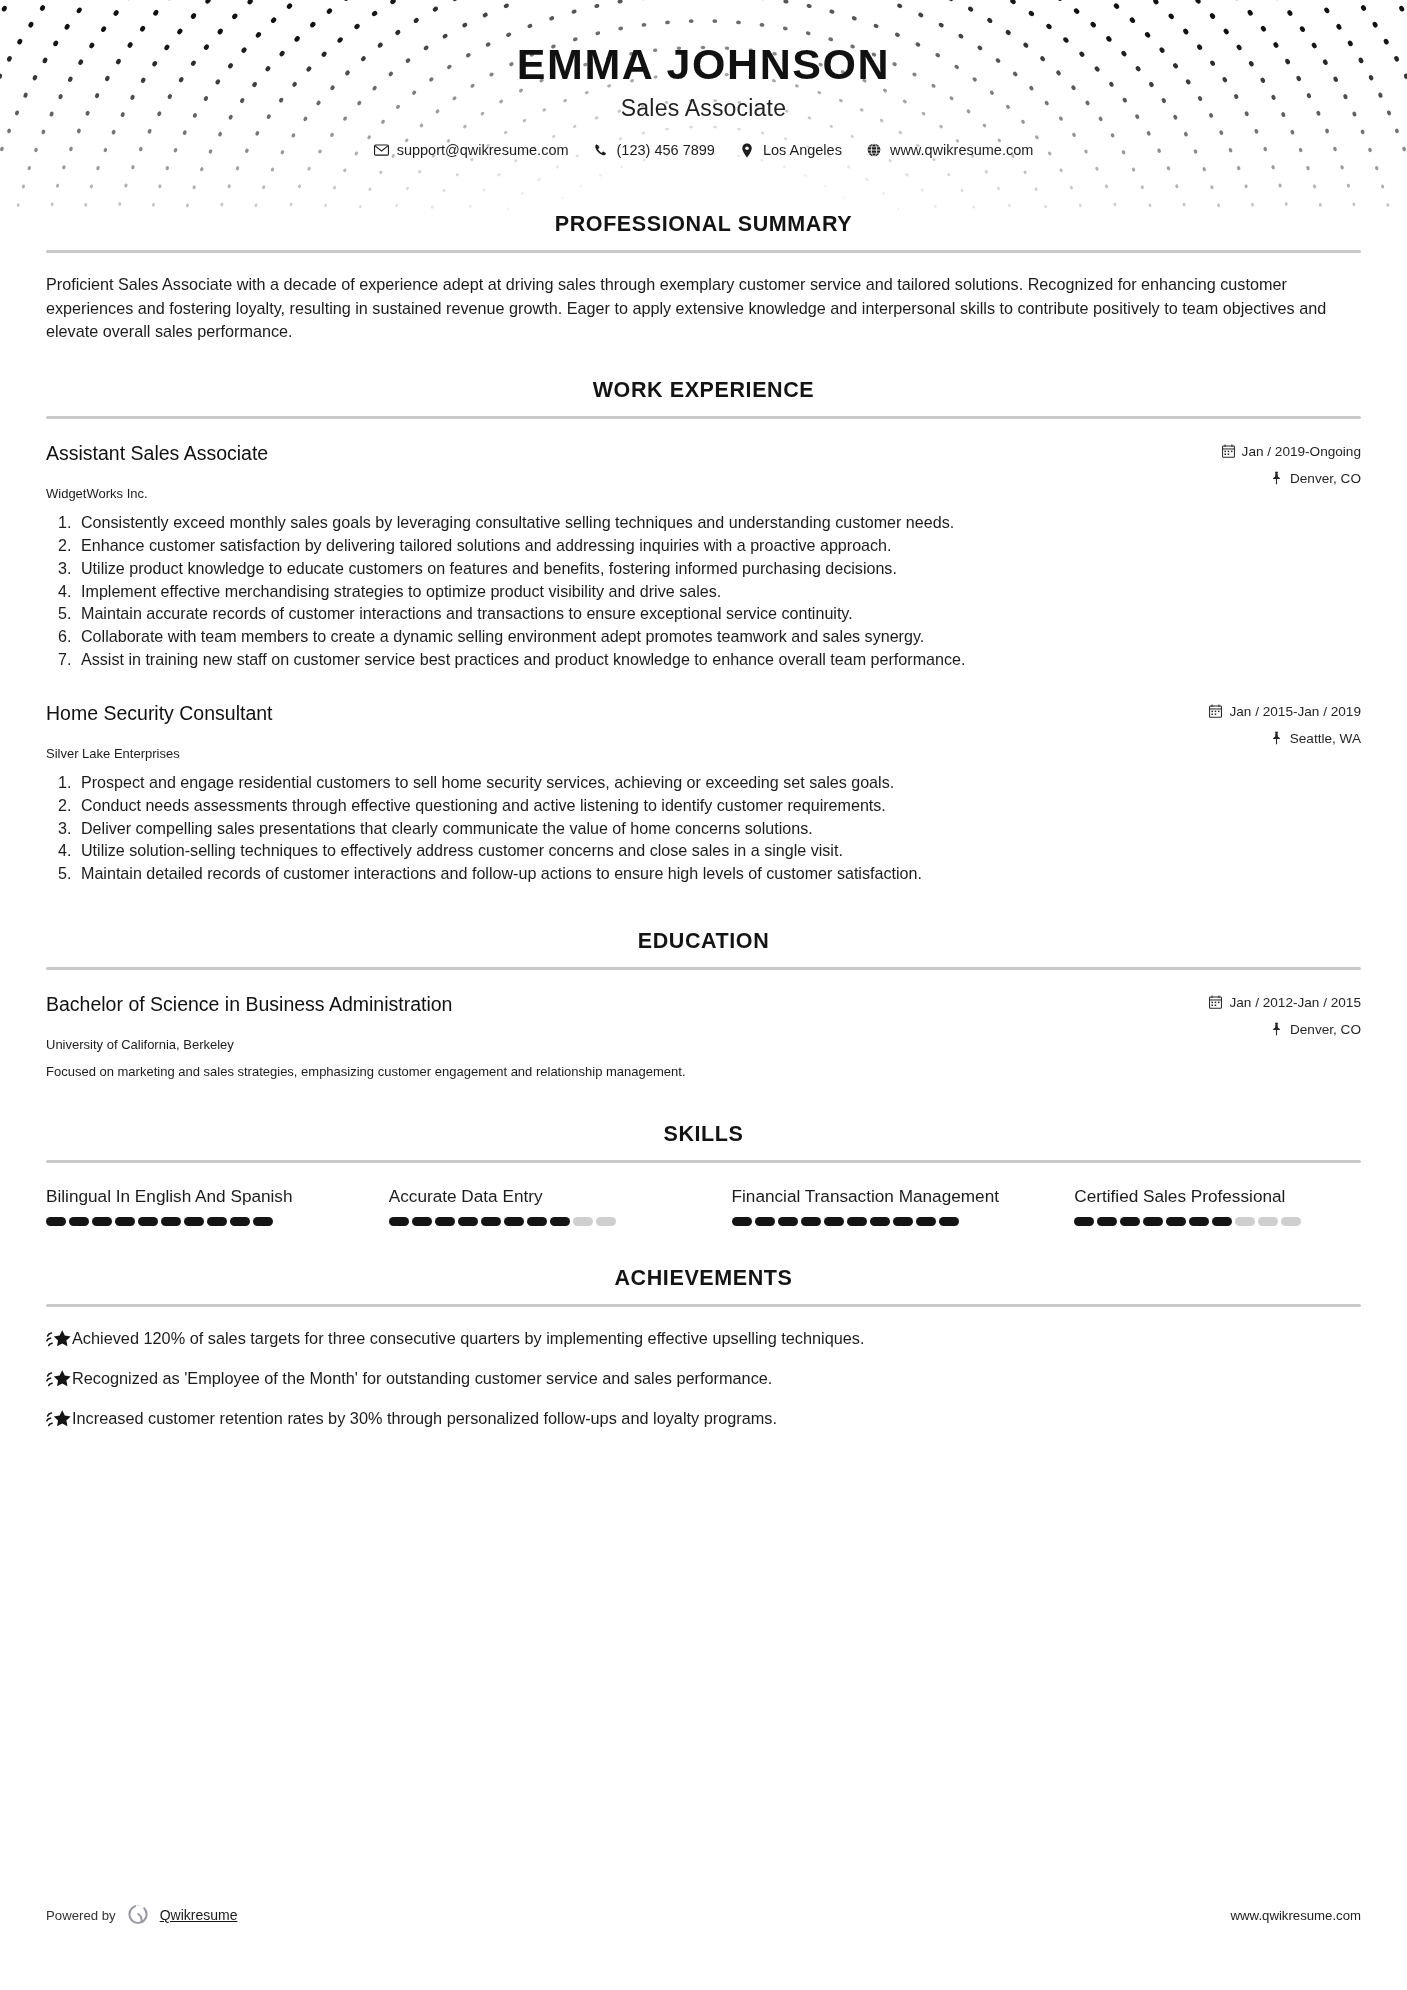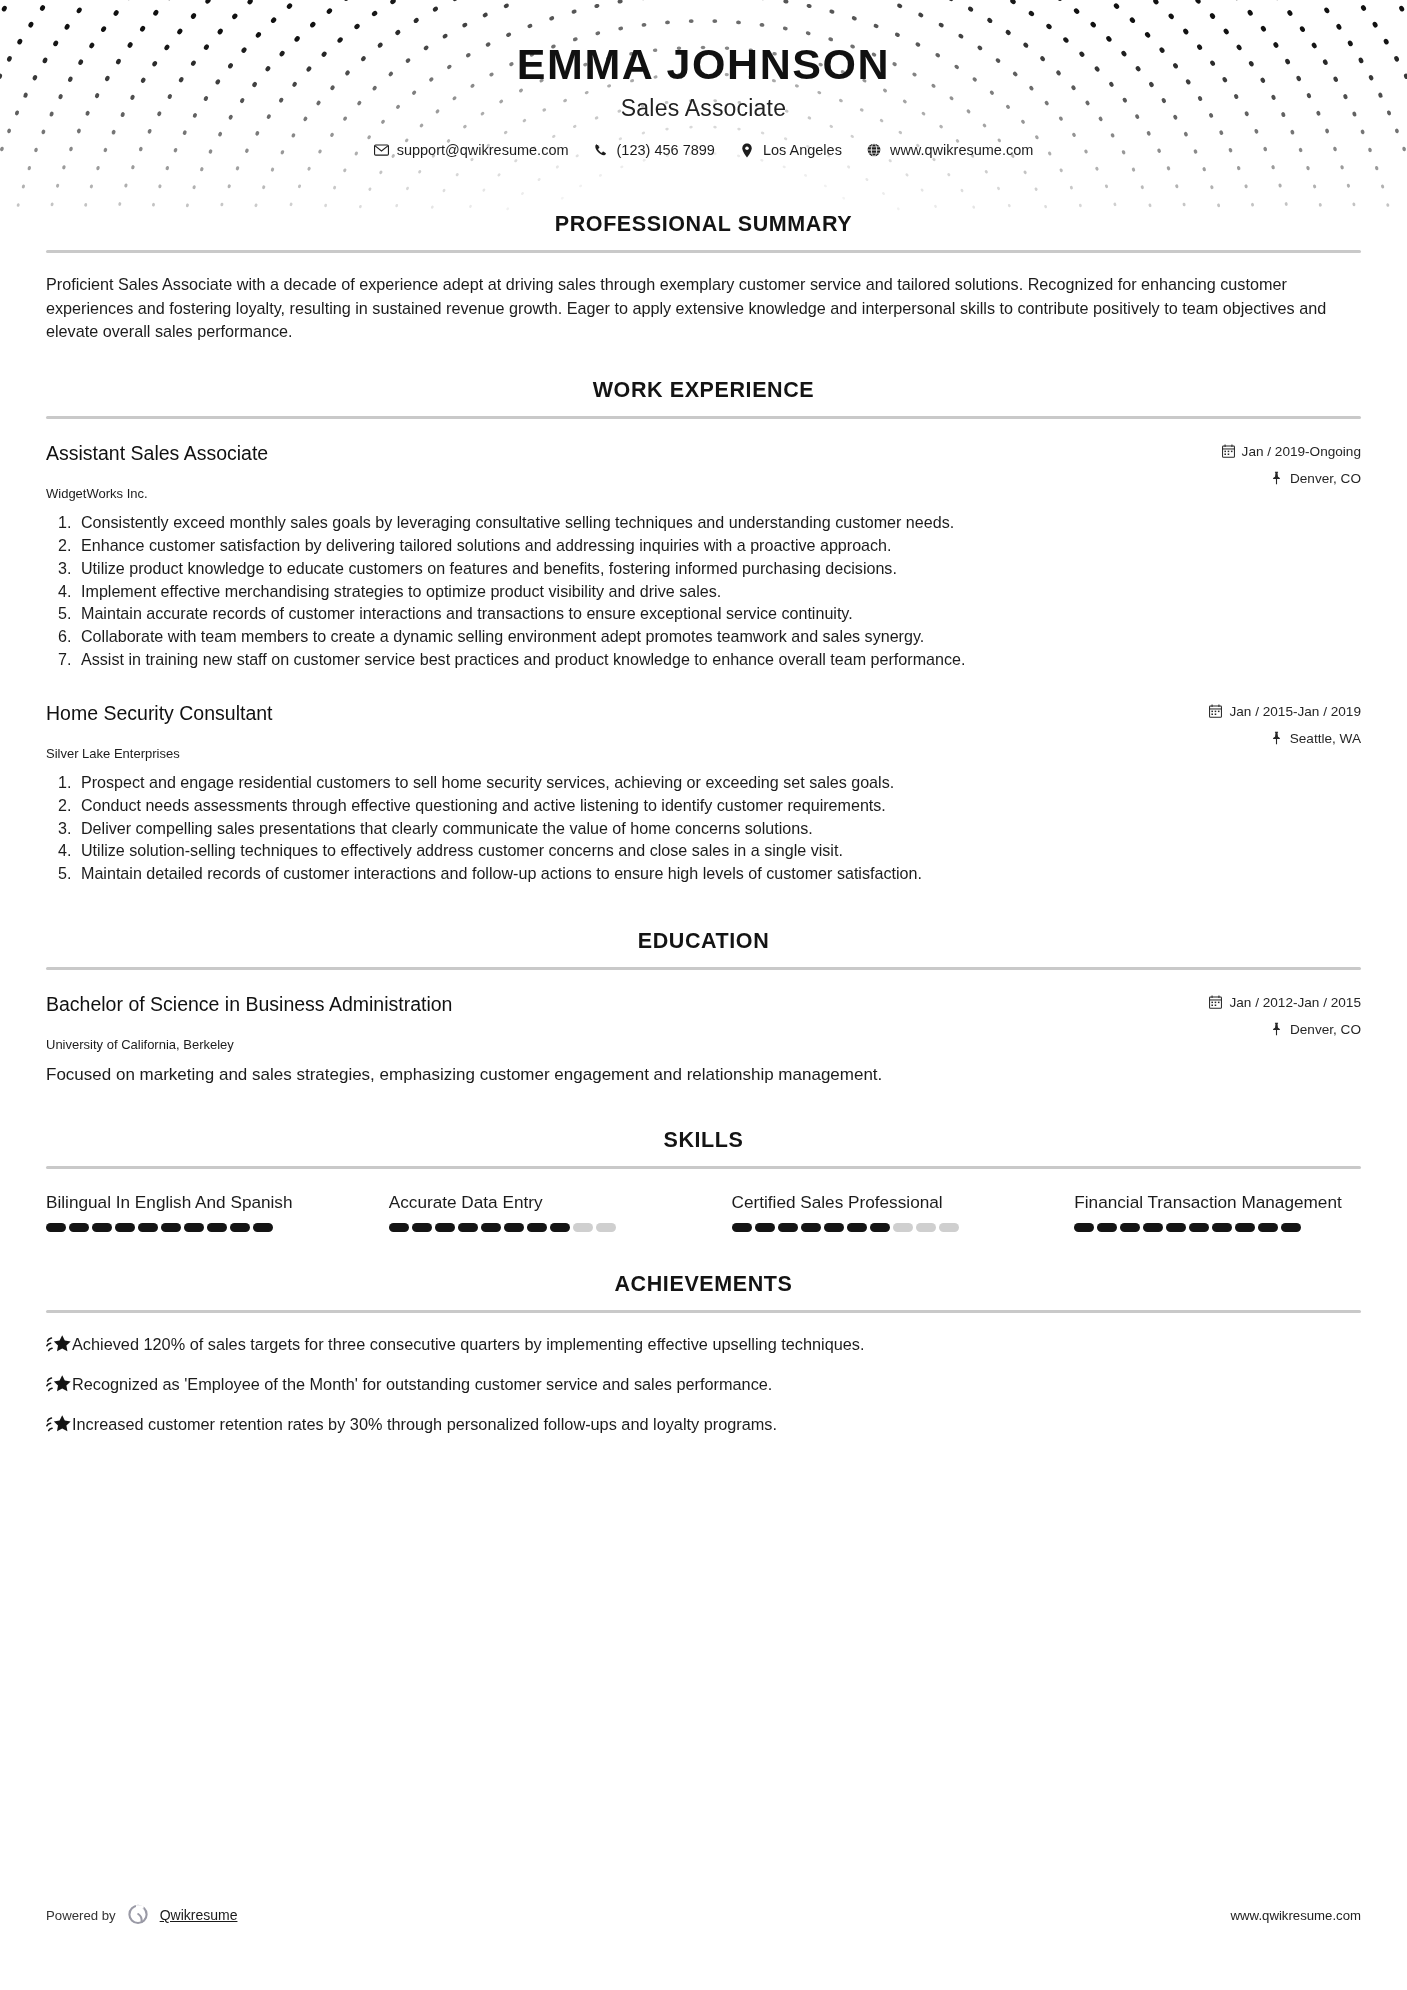--- a/index.html
+++ b/index.html
@@ -147,21 +147,21 @@
   ol.bullets {
     margin: 10px 0 0 0;
     padding-left: 30px;
     font-size: 16.1px;
     line-height: 1.415;
     color: #1c1c1c;
   }
   ol.bullets li { padding-left: 5px; margin: 0; }
 
   .entry-desc {
-    font-size: 17px;
+    font-size: 13px;
     line-height: 1.45;
     color: #1c1c1c;
     margin-top: 11px;
   }
 
   
   .skills-grid {
     display: grid;
     grid-template-columns: repeat(4, 1fr);
     column-gap: 56px;
@@ -947,47 +947,47 @@
             <span class="seg"></span>
             <span class="seg"></span>
             <span class="seg"></span>
             <span class="seg"></span>
             <span class="seg"></span>
             <span class="seg off"></span>
             <span class="seg off"></span>
           </div>
       </div>
       <div>
+        <div class="skill-name">Financial Transaction Management</div>
+        <div class="skill-bar">
+            <span class="seg"></span>
+            <span class="seg"></span>
+            <span class="seg"></span>
+            <span class="seg"></span>
+            <span class="seg"></span>
+            <span class="seg"></span>
+            <span class="seg"></span>
+            <span class="seg"></span>
+            <span class="seg"></span>
+            <span class="seg"></span>
+          </div>
+      </div>
+      <div>
         <div class="skill-name">Certified Sales Professional</div>
         <div class="skill-bar">
             <span class="seg"></span>
             <span class="seg"></span>
             <span class="seg"></span>
             <span class="seg"></span>
             <span class="seg"></span>
             <span class="seg"></span>
             <span class="seg"></span>
             <span class="seg off"></span>
             <span class="seg off"></span>
             <span class="seg off"></span>
-          </div>
-      </div>
-      <div>
-        <div class="skill-name">Financial Transaction Management</div>
-        <div class="skill-bar">
-            <span class="seg"></span>
-            <span class="seg"></span>
-            <span class="seg"></span>
-            <span class="seg"></span>
-            <span class="seg"></span>
-            <span class="seg"></span>
-            <span class="seg"></span>
-            <span class="seg"></span>
-            <span class="seg"></span>
-            <span class="seg"></span>
           </div>
       </div>
     </div>
   </div>
 
   <div class="sp-40"></div>
 
   <div class="section">
     <div class="section-title">ACHIEVEMENTS</div>
     <div class="rule"></div>

